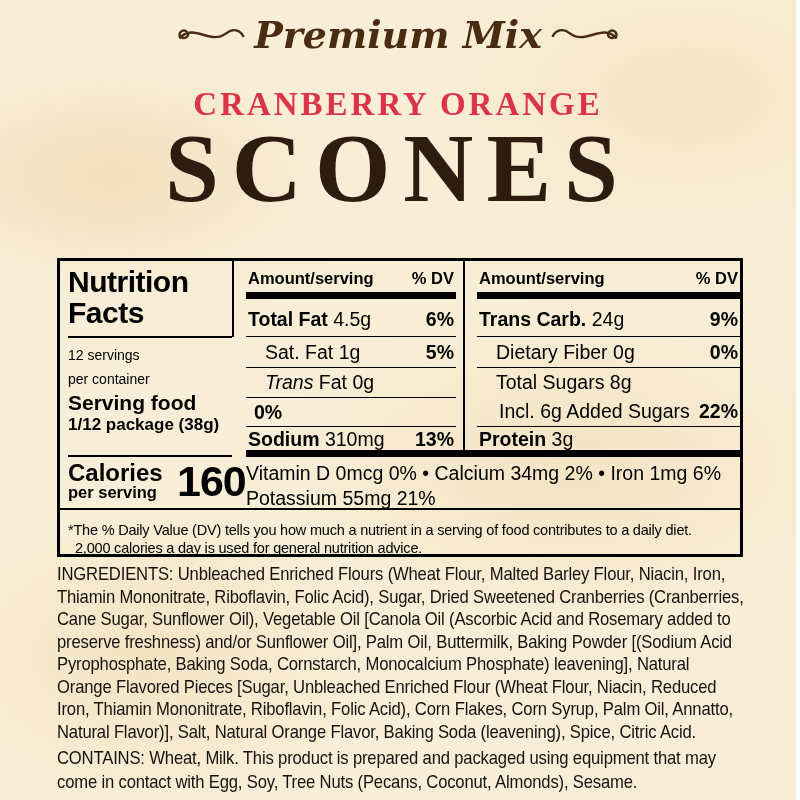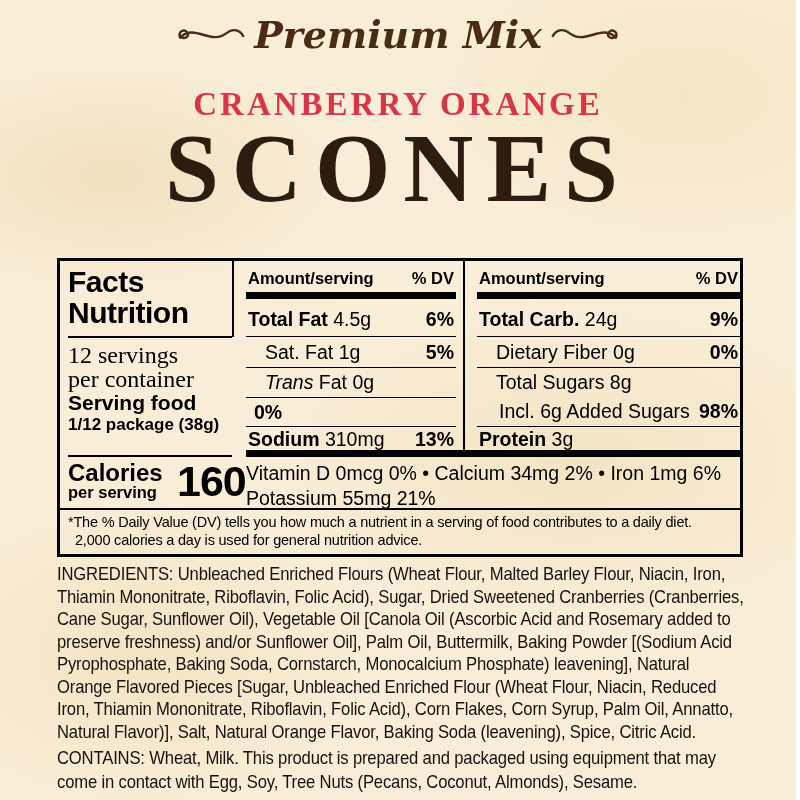--- a/index.html
+++ b/index.html
@@ -21,21 +21,21 @@
   .flourish.flip{transform:scaleX(-1);}
   .flavor{position:absolute;top:86px;left:0;right:0;text-align:center;
     font-family:"Liberation Serif",serif;font-weight:700;font-size:33px;letter-spacing:3px;color:#db3347;}
   .scones{position:absolute;top:120px;left:0;right:0;text-align:center;
     font-family:"Liberation Serif",serif;font-weight:700;font-size:97px;line-height:1;letter-spacing:13px;color:#2f1c11;}
   
   .nf{position:absolute;left:57px;top:258px;width:686px;height:299px;border:3px solid #000;box-sizing:border-box;color:#000;}
   .nf *{box-sizing:border-box;}
   .nf-title{position:absolute;left:8px;top:5px;font-size:30px;font-weight:700;line-height:31px;letter-spacing:-0.5px;}
   .rule{position:absolute;background:#000;}
-  .nf-servings{position:absolute;left:8px;top:82px;font-size:24px;line-height:24px;font-family:Liberation Serif, serif;}
+  .nf-servings{position:absolute;left:8px;top:82px;font-size:14px;line-height:24px;}
   .nf-ss-label{position:absolute;left:8px;top:130px;font-size:21px;font-weight:700;}
   .nf-ss-value{position:absolute;left:8px;top:154px;font-size:17px;font-weight:700;}
   .nf-cal{position:absolute;left:8px;top:201px;font-weight:700;}
   .nf-cal .l1{font-size:24px;line-height:22px;}
   .nf-cal .l2{font-size:16.5px;line-height:16px;}
   .nf-cal-num{position:absolute;left:117px;top:196px;font-size:43px;font-weight:700;letter-spacing:-1px;}
   .nf-col{position:absolute;top:0;}
   .nf-mid{left:186px;width:210px;}
   .nf-right{left:417px;width:263px;}
   .nf-colhead{position:absolute;top:8px;left:2px;right:2px;display:flex;justify-content:space-between;font-weight:700;font-size:16.5px;gap:8px;}
@@ -48,21 +48,21 @@
   .nf-row:nth-child(4){height:29px;}
   .nf-row:nth-child(5){height:25px;}
   .nf-row.bt{border-top:1.5px solid #000;}
   .nf-row.ind1{padding-left:19px;}
   .nf-row.ind2{padding-left:22px;justify-content:space-between;}
   .seg.st{font-weight:700;}
   .seg.it{font-style:italic;}
   .nf-dv{font-weight:700;margin-left:6px;}
   .nf-bigbar{position:absolute;left:186px;top:189px;width:494px;height:7px;background:#000;}
   .nf-micro{position:absolute;left:186px;top:200px;width:494px;font-size:19.5px;line-height:25px;white-space:nowrap;}
-  .nf-foot{position:absolute;left:8px;top:252px;font-size:14.5px;line-height:18px;letter-spacing:-0.2px;white-space:nowrap;}
+  .nf-foot{position:absolute;left:8px;top:260px;font-size:14.5px;line-height:18px;letter-spacing:-0.2px;white-space:nowrap;}
   .nf-foot .fl2{padding-left:7px;}
   .vdiv{position:absolute;background:#000;width:1.5px;top:0;}
   .vdiv.d1{left:172px;height:76px;}
   .vdiv.d2{left:403px;height:189px;}
   
   .bottom{position:absolute;left:57px;top:563px;width:690px;color:#161210;}
   .cond{font-size:19px;line-height:22.5px;width:788px;transform:scaleX(0.876);transform-origin:0 0;letter-spacing:-0.2px;}
   .contains{margin-top:3px;line-height:24px;}
 </style>
 </head>
@@ -85,22 +85,22 @@
       </g>
     </svg>
   </div>
 
   <div class="flavor">CRANBERRY ORANGE</div>
   <div class="scones">SCONES</div>
 
   <section class="nf">
 
     <div class="nf-title">
+      <div>Nutrition</div>
       <div>Facts</div>
-      <div>Nutrition</div>
     </div>
     <div class="rule" style="left:8px;top:75px;width:164px;height:1.5px;"></div>
     <div class="nf-servings">
       <div>12 servings</div>
       <div>per container</div>
     </div>
     <div class="nf-ss-label">Serving food</div>
     <div class="nf-ss-value">1/12 package (38g)</div>
     <div class="rule" style="left:8px;top:194px;width:164px;height:1.5px;"></div>
     <div class="nf-cal">
@@ -142,34 +142,34 @@
     </div>
 
     <div class="nf-col nf-right">
       <div class="nf-colhead">
         <span>Amount/serving</span>
         <span>% DV</span>
       </div>
       <div class="nf-bar"></div>
       <div class="nf-rows">
         <div class="nf-row">
-          <span class="nf-name"><span class="seg st">Total Carb.</span> <span class="seg it"></span> <span class="seg pl"></span> <span class="seg am">24g</span></span>
+          <span class="nf-name"><span class="seg st">Trans Carb.</span> <span class="seg it"></span> <span class="seg pl"></span> <span class="seg am">24g</span></span>
           <span class="nf-dv">9%</span>
         </div>
         <div class="nf-row bt ind1">
           <span class="nf-name"><span class="seg st"></span> <span class="seg it"></span> <span class="seg pl">Dietary Fiber</span> <span class="seg am">0g</span></span>
           <span class="nf-dv">0%</span>
         </div>
         <div class="nf-row bt ind1">
           <span class="nf-name"><span class="seg st"></span> <span class="seg it"></span> <span class="seg pl">Total Sugars</span> <span class="seg am">8g</span></span>
           <span class="nf-dv"></span>
         </div>
         <div class="nf-row ind2">
           <span class="nf-name"><span class="seg st"></span> <span class="seg it"></span> <span class="seg pl">Incl. 6g Added Sugars</span> <span class="seg am"></span></span>
-          <span class="nf-dv">98%</span>
+          <span class="nf-dv">22%</span>
         </div>
         <div class="nf-row bt">
           <span class="nf-name"><span class="seg st">Protein</span> <span class="seg it"></span> <span class="seg pl"></span> <span class="seg am">3g</span></span>
           <span class="nf-dv"></span>
         </div>
       </div>
     </div>
 
     <div class="nf-bigbar"></div>
     <div class="nf-micro">

